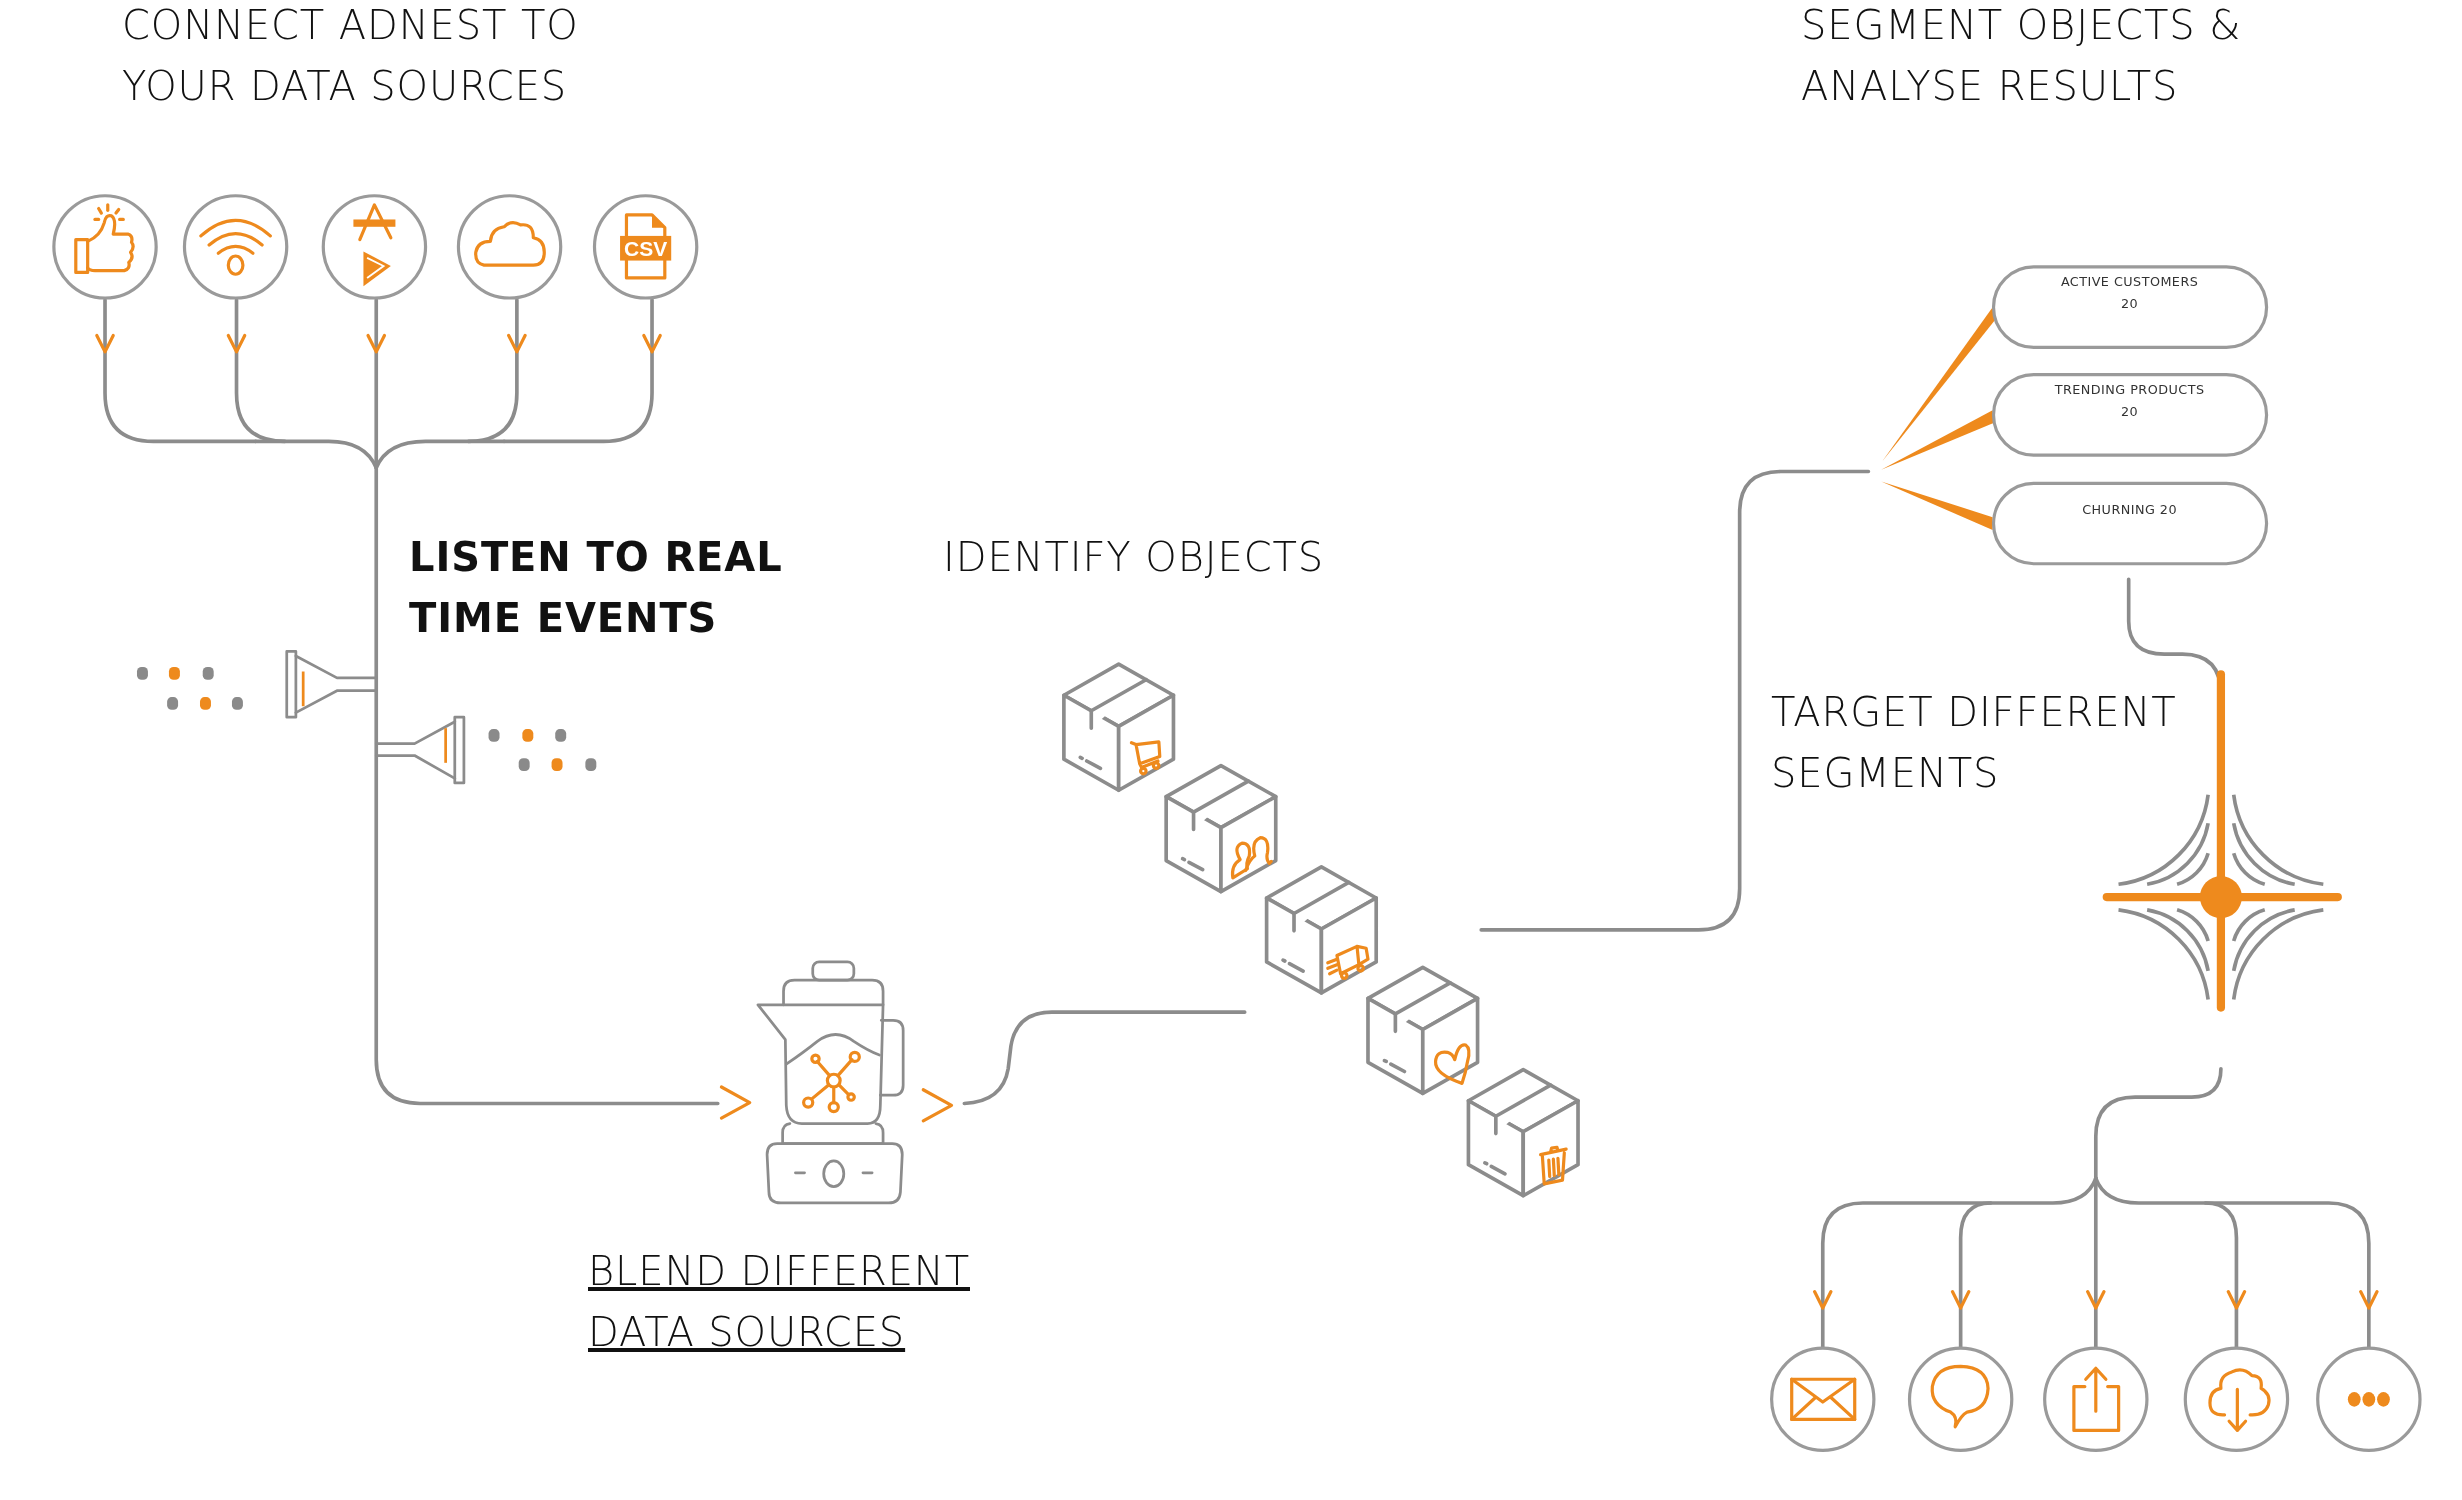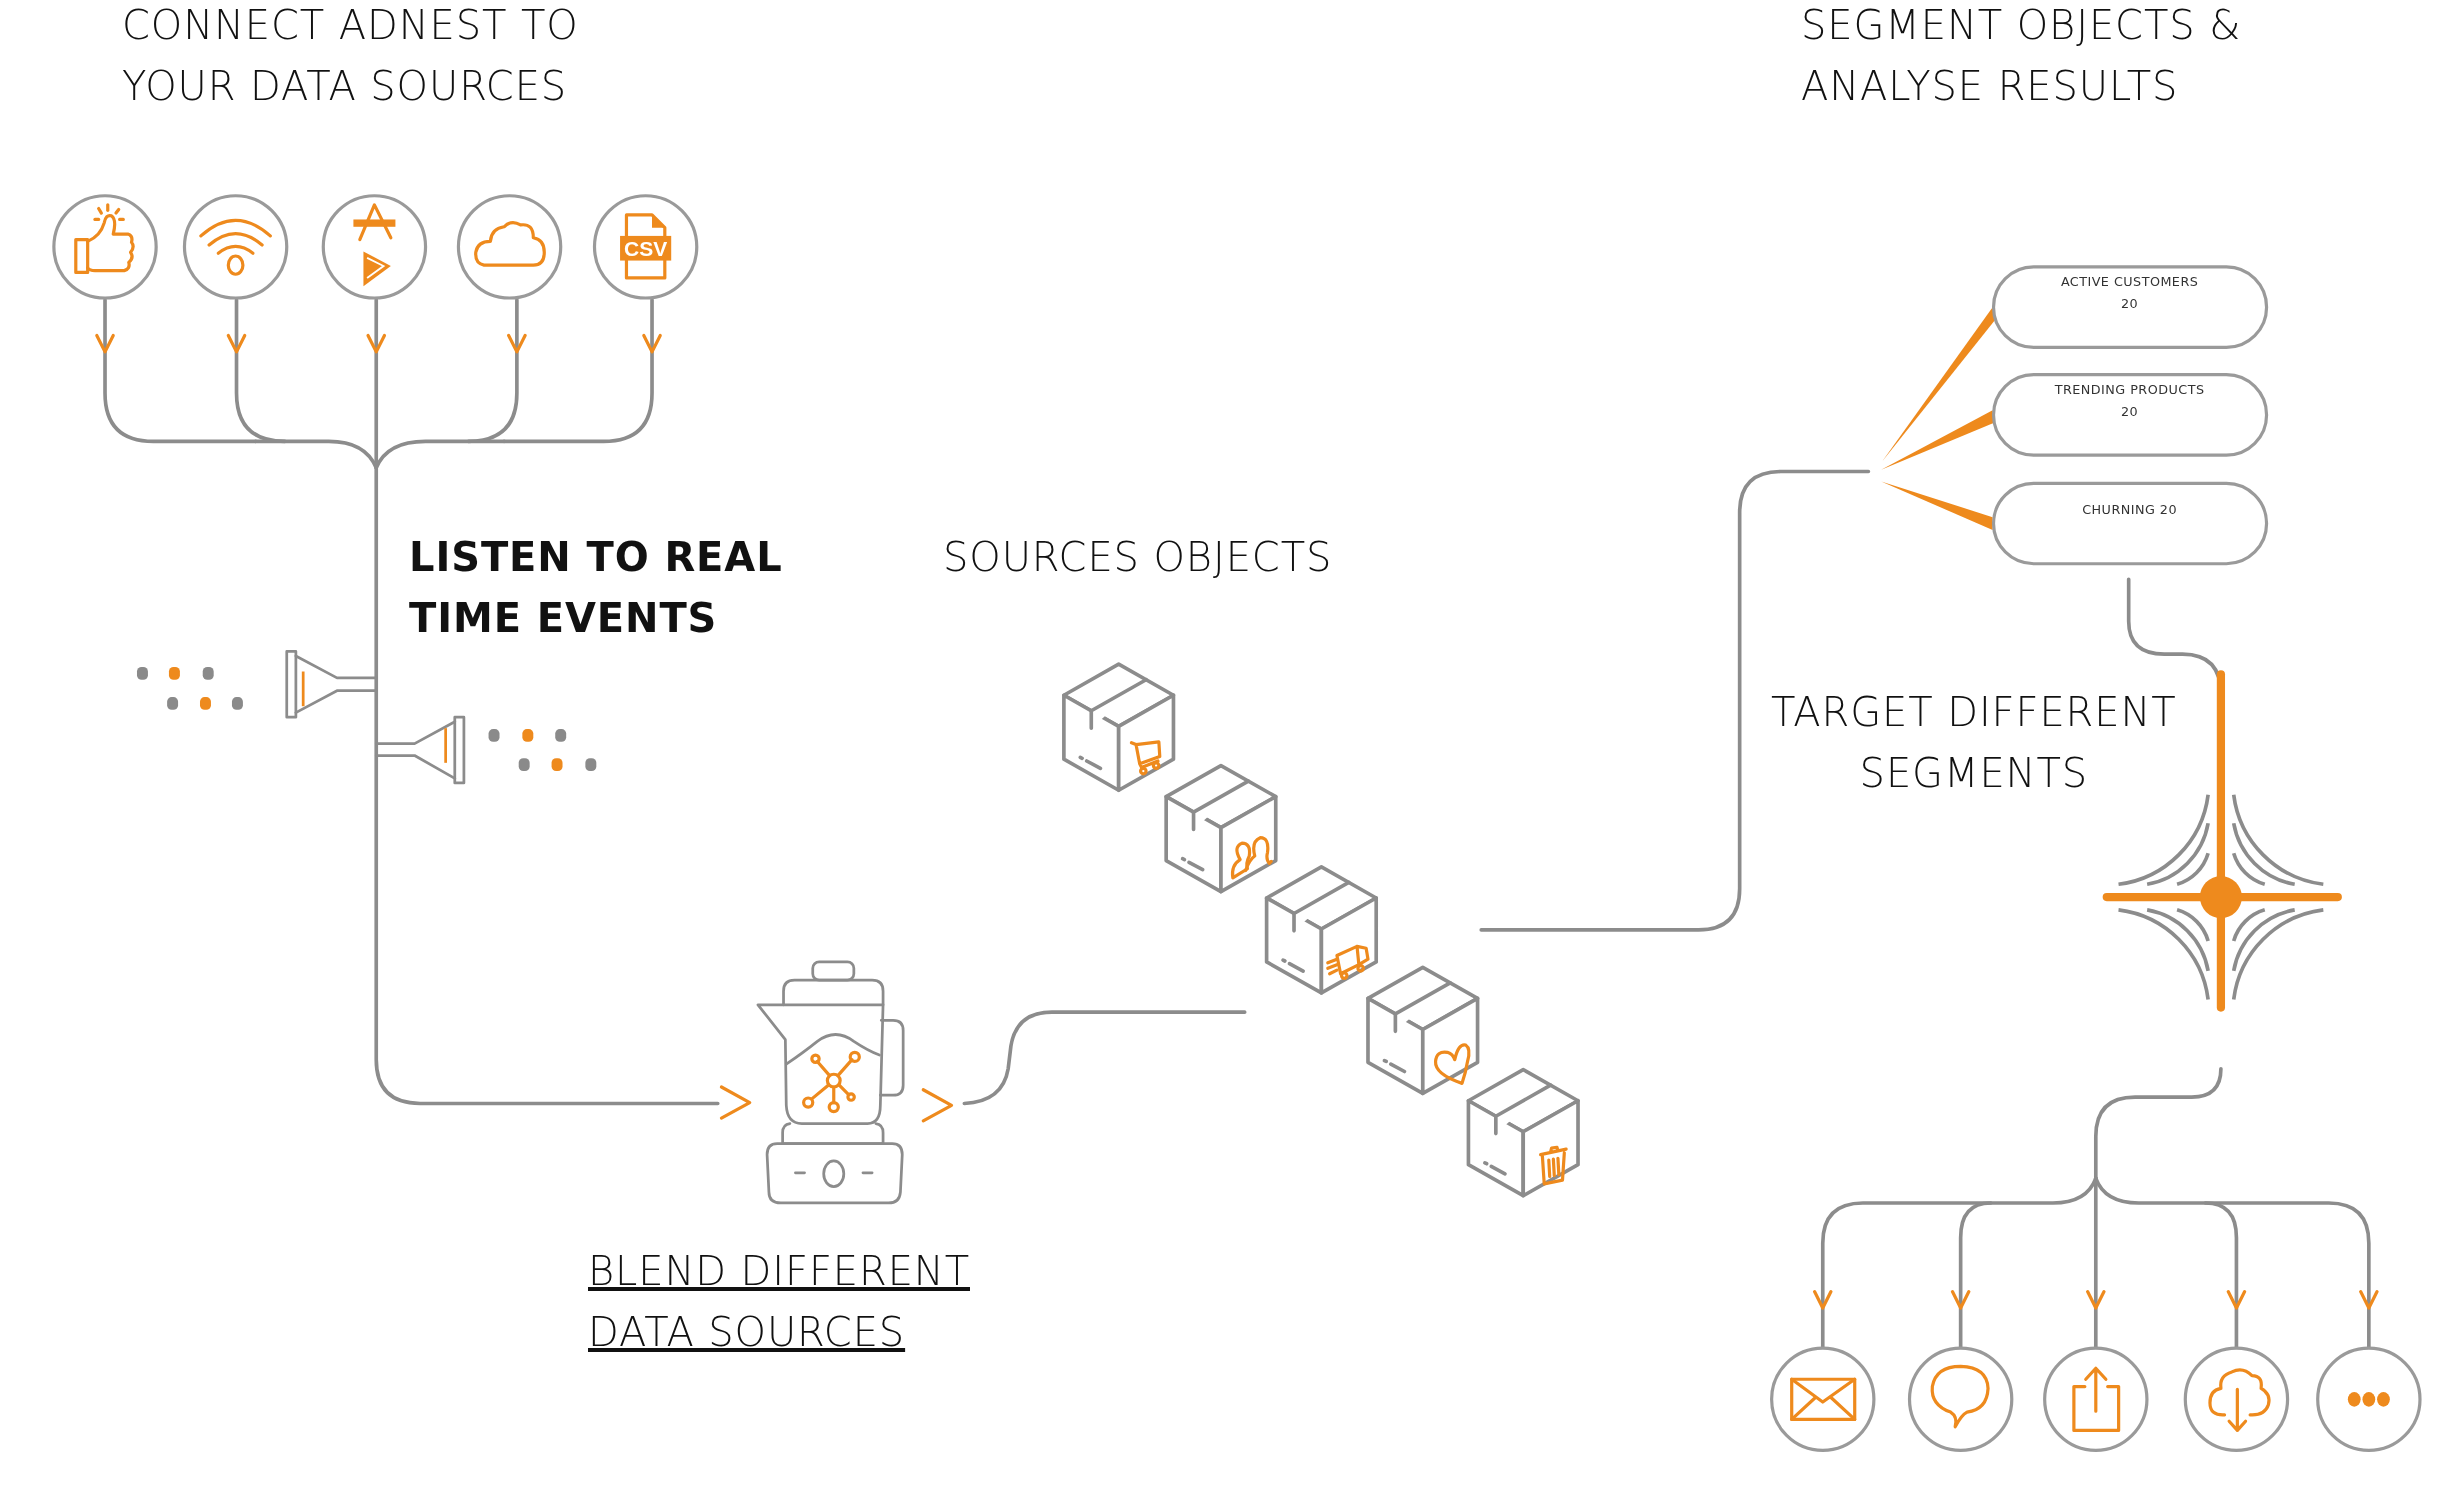--- a/index.html
+++ b/index.html
@@ -20,31 +20,31 @@
 
 <h2 class="heading" style="left:122px; top:-5.5px;">
   <span>CONNECT ADNEST TO</span>
   <span>YOUR DATA SOURCES</span>
 </h2>
 <h2 class="heading" style="left:409px; top:527px;font-weight:bold;">
   <span>LISTEN TO REAL</span>
   <span>TIME EVENTS</span>
 </h2>
 <h2 class="heading" style="left:943px; top:527px;">
-  <span>SOURCES OBJECTS</span>
+  <span>IDENTIFY OBJECTS</span>
 </h2>
 <h2 class="heading" style="left:588px; top:1241px;text-decoration:underline;">
   <span>BLEND DIFFERENT</span>
   <span>DATA SOURCES</span>
 </h2>
 <h2 class="heading" style="left:1801px; top:-5.5px;">
   <span>SEGMENT OBJECTS &amp;</span>
   <span>ANALYSE RESULTS</span>
 </h2>
-<h2 class="heading" style="left:1771px; top:682px;text-align:center;">
+<h2 class="heading" style="left:1771px; top:682px;">
   <span>TARGET DIFFERENT</span>
   <span>SEGMENTS</span>
 </h2>
 
 <svg id="canvas" width="2462" height="1501" viewBox="0 0 2696 1643" xmlns="http://www.w3.org/2000/svg">
 
   <g>
     <path class="ln" d="M115 328 V430 Q115 483 168 483 H280"></path>
     <path class="ln" d="M259 328 V430 Q259 483 312 483"></path>
     <path class="ln" d="M714 328 V430 Q714 483 661 483 H552"></path>

